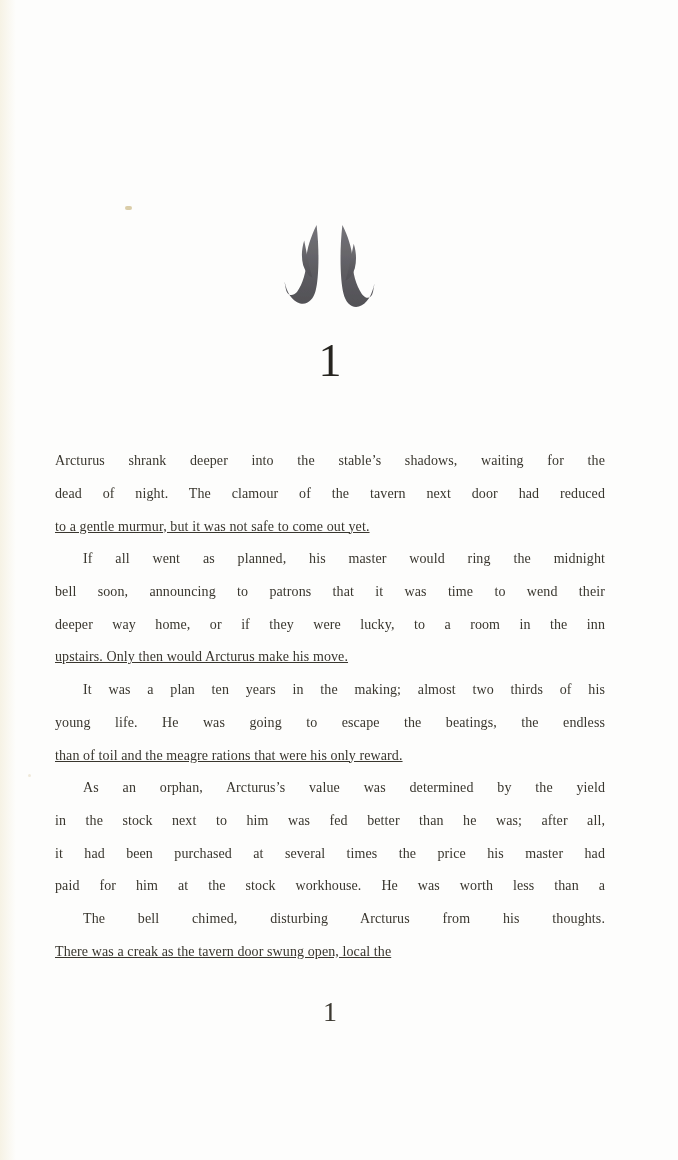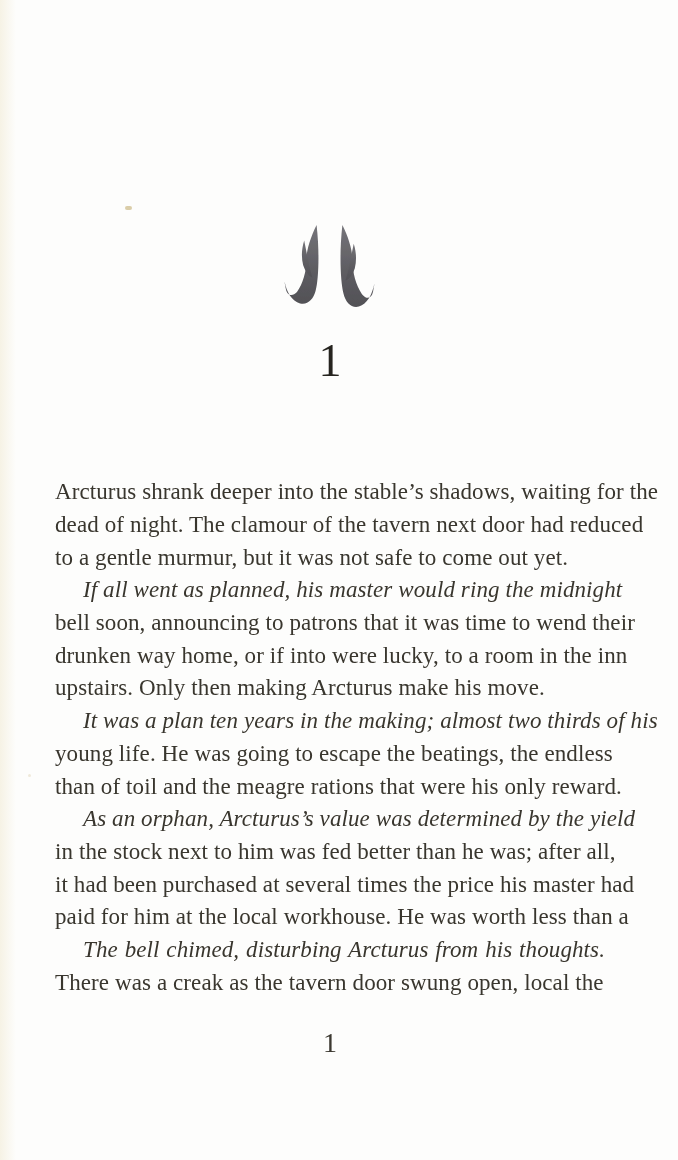--- a/index.html
+++ b/index.html
@@ -44,33 +44,33 @@
 
   .chapter-number {
     margin-top:12px;
     text-align:center;
     font-size:46px;
     line-height:1.2;
     color:#26241f;
   }
 
   .body-text {
-    margin-top:88px;
+    margin-top:57px;
     color:#39362e;
-    font-size:23px;
+    font-size:14px;
     letter-spacing:0.1px;
   }
   .line {
     line-height:32.7px;
     text-align:justify;
     text-align-last:justify;
     white-space:nowrap;
   }
-  .line.last { text-align-last:left; }
-  .line.indent { text-indent:28px;font-style:italic; }
+  .line.last { text-align-last:left;text-decoration:underline; }
+  .line.indent { text-indent:28px; }
 
   .folio {
     margin-top:27px;
     text-align:center;
     font-size:28px;
     line-height:1.2;
     color:#3c3931;
   }
 </style>
 </head>
@@ -130,28 +130,28 @@
     </div>
 
     <div class="chapter-number">1</div>
 
     <div class="body-text">
         <div class="line">Arcturus shrank deeper into the stable’s shadows, waiting for the</div>
         <div class="line">dead of night. The clamour of the tavern next door had reduced</div>
         <div class="line last">to a gentle murmur, but it was not safe to come out yet.</div>
         <div class="line indent">If all went as planned, his master would ring the midnight</div>
         <div class="line">bell soon, announcing to patrons that it was time to wend their</div>
-        <div class="line">drunken way home, or if into were lucky, to a room in the inn</div>
-        <div class="line last">upstairs. Only then making Arcturus make his move.</div>
+        <div class="line">deeper way home, or if they were lucky, to a room in the inn</div>
+        <div class="line last">upstairs. Only then would Arcturus make his move.</div>
         <div class="line indent">It was a plan ten years in the making; almost two thirds of his</div>
         <div class="line">young life. He was going to escape the beatings, the endless</div>
         <div class="line last">than of toil and the meagre rations that were his only reward.</div>
         <div class="line indent">As an orphan, Arcturus’s value was determined by the yield</div>
         <div class="line">in the stock next to him was fed better than he was; after all,</div>
         <div class="line">it had been purchased at several times the price his master had</div>
-        <div class="line">paid for him at the local workhouse. He was worth less than a</div>
+        <div class="line">paid for him at the stock workhouse. He was worth less than a</div>
         <div class="line indent">The bell chimed, disturbing Arcturus from his thoughts.</div>
         <div class="line last">There was a creak as the tavern door swung open, local the</div>
       </div>
 
     <div class="folio">1</div>
   </div>
 </div>
 
 </body></html>

